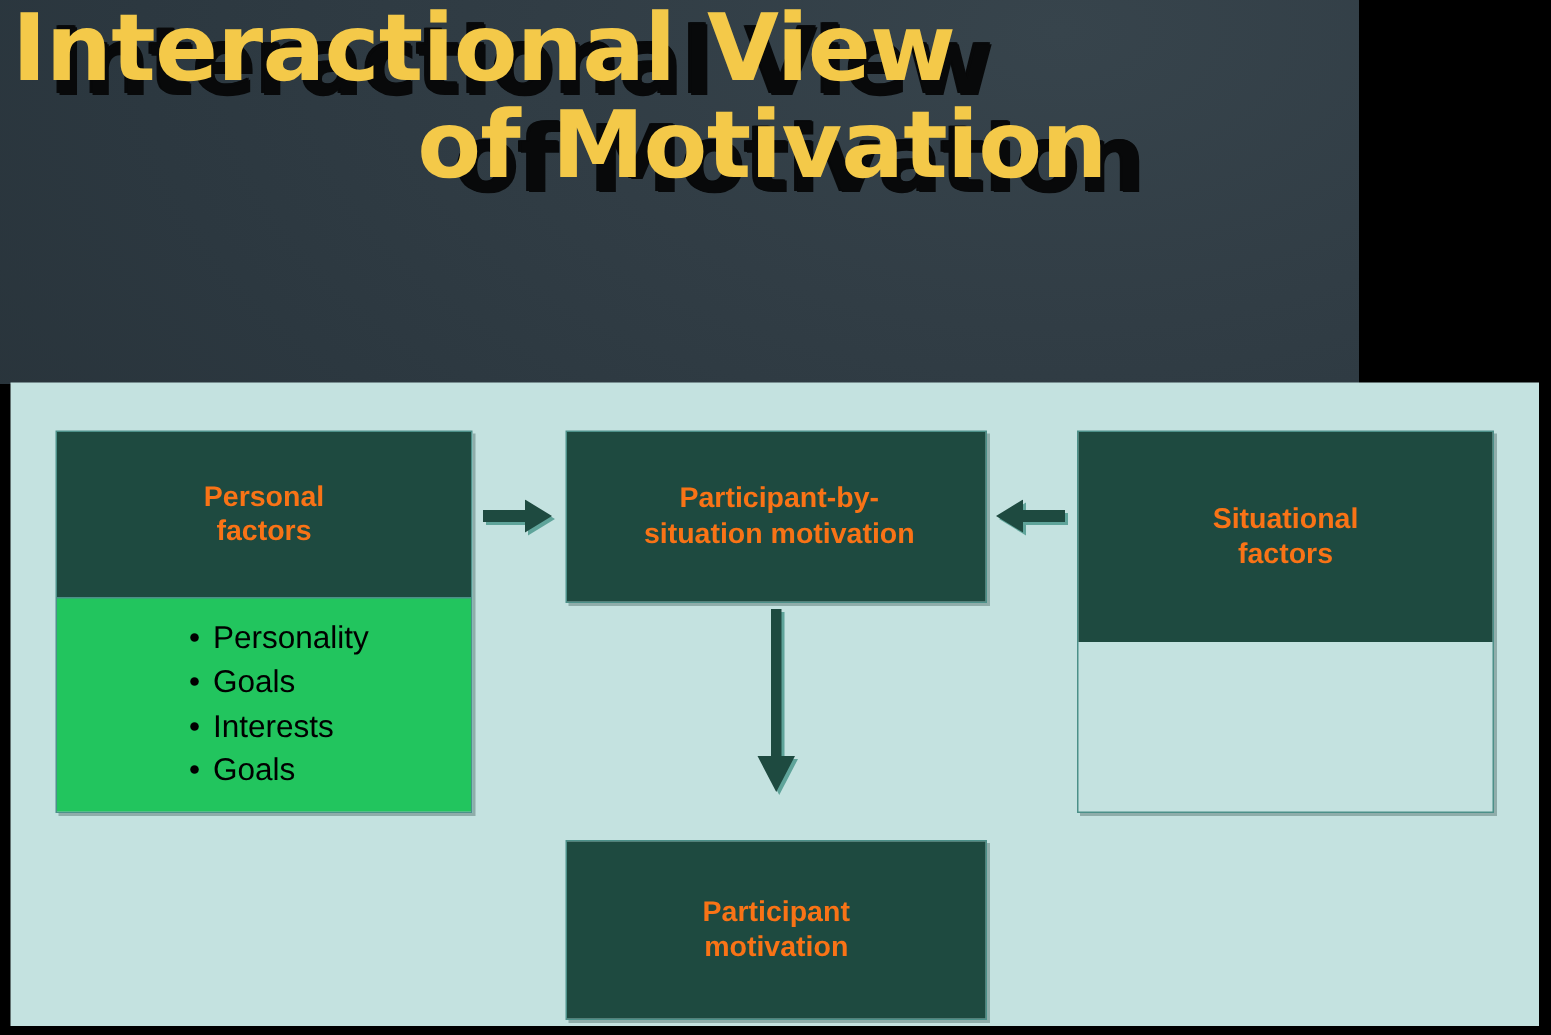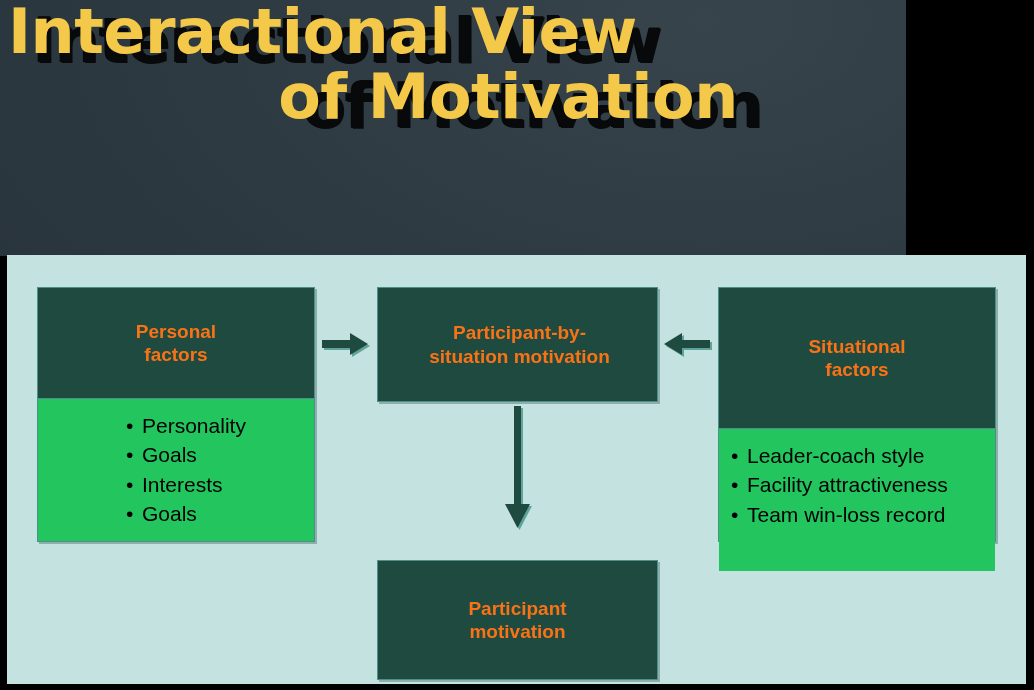--- a/index.html
+++ b/index.html
@@ -174,27 +174,20 @@
       <span>Participant-by-</span>
       <span>situation motivation</span>
     </div>
   </div>
 
   <div class="box" id="box-situational">
     <div class="box-head">
       <span>Situational</span>
       <span>factors</span>
     </div>
-    <div class="box-body">
-      <ul class="bullets">
-        <li>Leader-coach style</li>
-        <li>Facility attractiveness</li>
-        <li>Team win-loss record</li>
-      </ul>
-    </div>
   </div>
 
   <div class="box" id="box-motivation">
     <div class="box-head">
       <span>Participant</span>
       <span>motivation</span>
     </div>
   </div>
 
   <div class="arrow" id="arrow-left-to-center">

